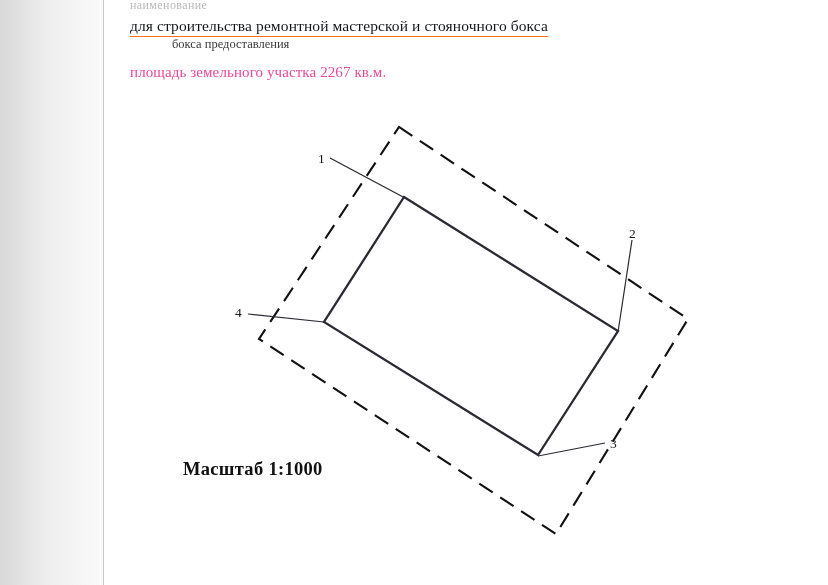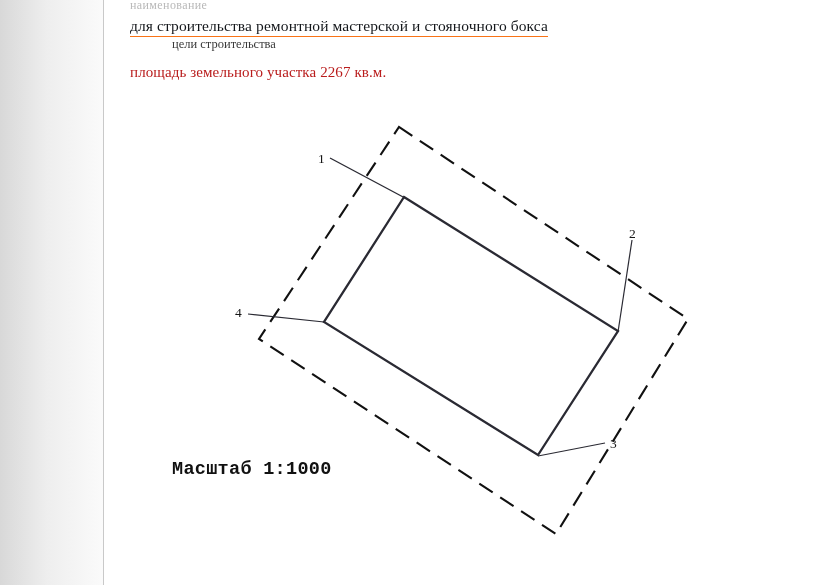--- a/index.html
+++ b/index.html
@@ -60,34 +60,33 @@
     top: 37px;
     font-size: 12.5px;
     color: #3a3a3a;
     white-space: nowrap;
   }
   .line-area {
     position: absolute;
     left: 130px;
     top: 64px;
     font-size: 15px;
-    color: #b91c1c;
+    color: #ec4899;
     white-space: nowrap;
     letter-spacing: 0.1px;
   }
   .scale-label {
     position: absolute;
-    left: 172px;
+    left: 183px;
     top: 459px;
     font-size: 18.5px;
     font-weight: bold;
     color: #111111;
     white-space: nowrap;
     letter-spacing: 0.3px;
-    font-family: Liberation Mono, monospace;
   }
   
   #drawing {
     position: absolute;
     left: 0;
     top: 0;
     width: 828px;
     height: 585px;
   }
   .pt-label {
@@ -100,21 +99,21 @@
 <body>
 
 <div id="page">
 
   <div class="page-edge"></div>
   <div class="page-edge-line"></div>
 
   <div class="cropped-text">наименование</div>
 
   <div class="line-purpose">для строительства ремонтной мастерской и стояночного бокса</div>
-  <div class="caption-purpose">цели строительства</div>
+  <div class="caption-purpose">бокса предоставления</div>
   <div class="line-area">площадь земельного участка 2267 кв.м.</div>
 
   <svg id="drawing" viewBox="0 0 828 585">
 
     <polygon points="399,127 688,319 556,534 259,339" fill="none" stroke="#111111" stroke-width="2.1" stroke-dasharray="16,9" stroke-linejoin="miter"></polygon>
 
     <polygon points="404,197 618,331 538,455 324,322" fill="none" stroke="#2a2a33" stroke-width="2.3" stroke-linejoin="miter"></polygon>
 
     <line x1="330" y1="158" x2="405" y2="198" stroke="#2a2a33" stroke-width="1.2"></line>
     <line x1="632" y1="240" x2="618" y2="332" stroke="#2a2a33" stroke-width="1.2"></line>

